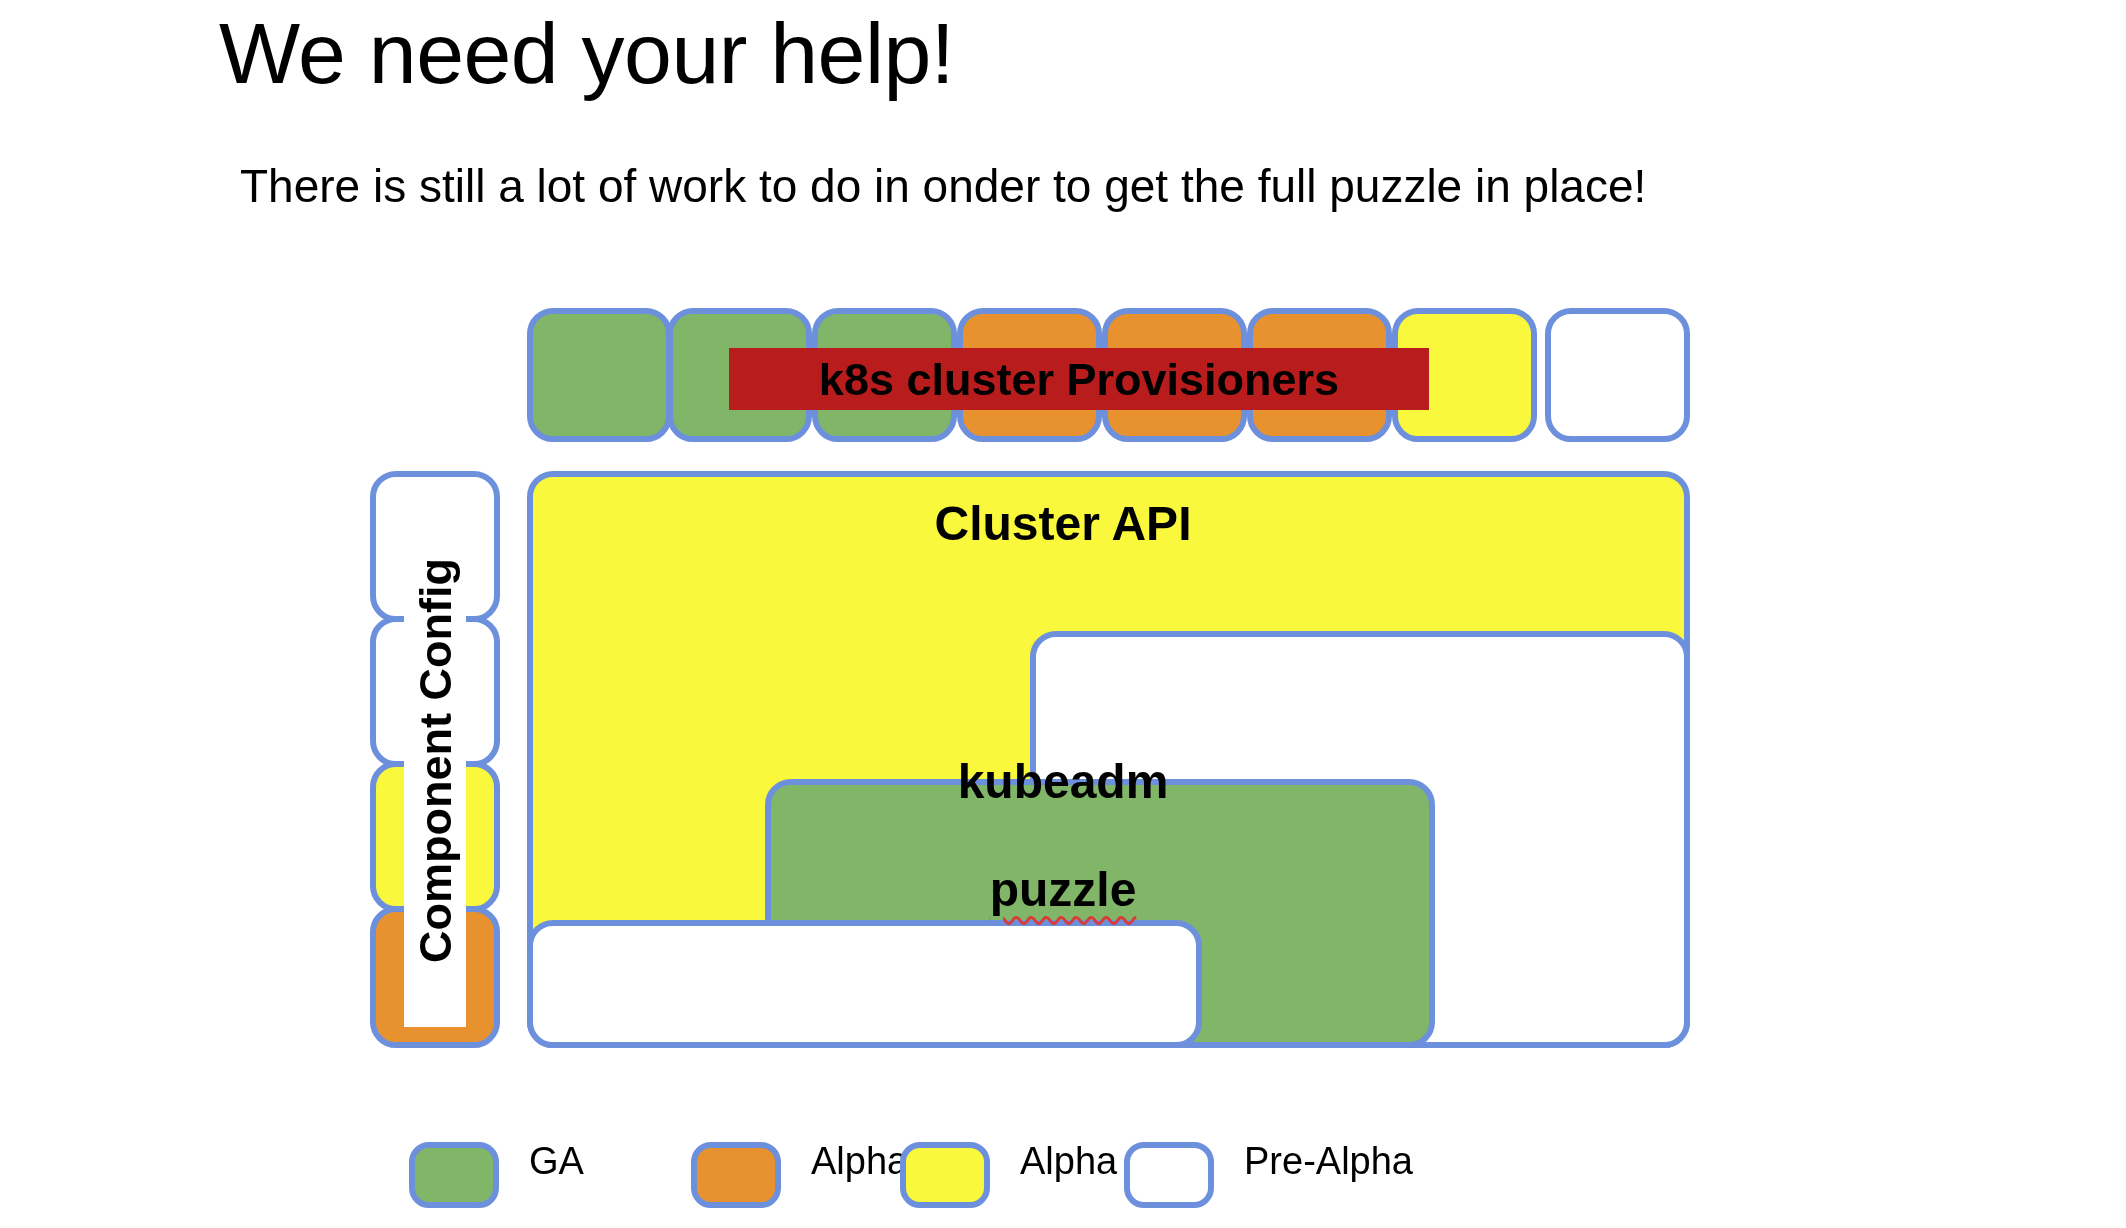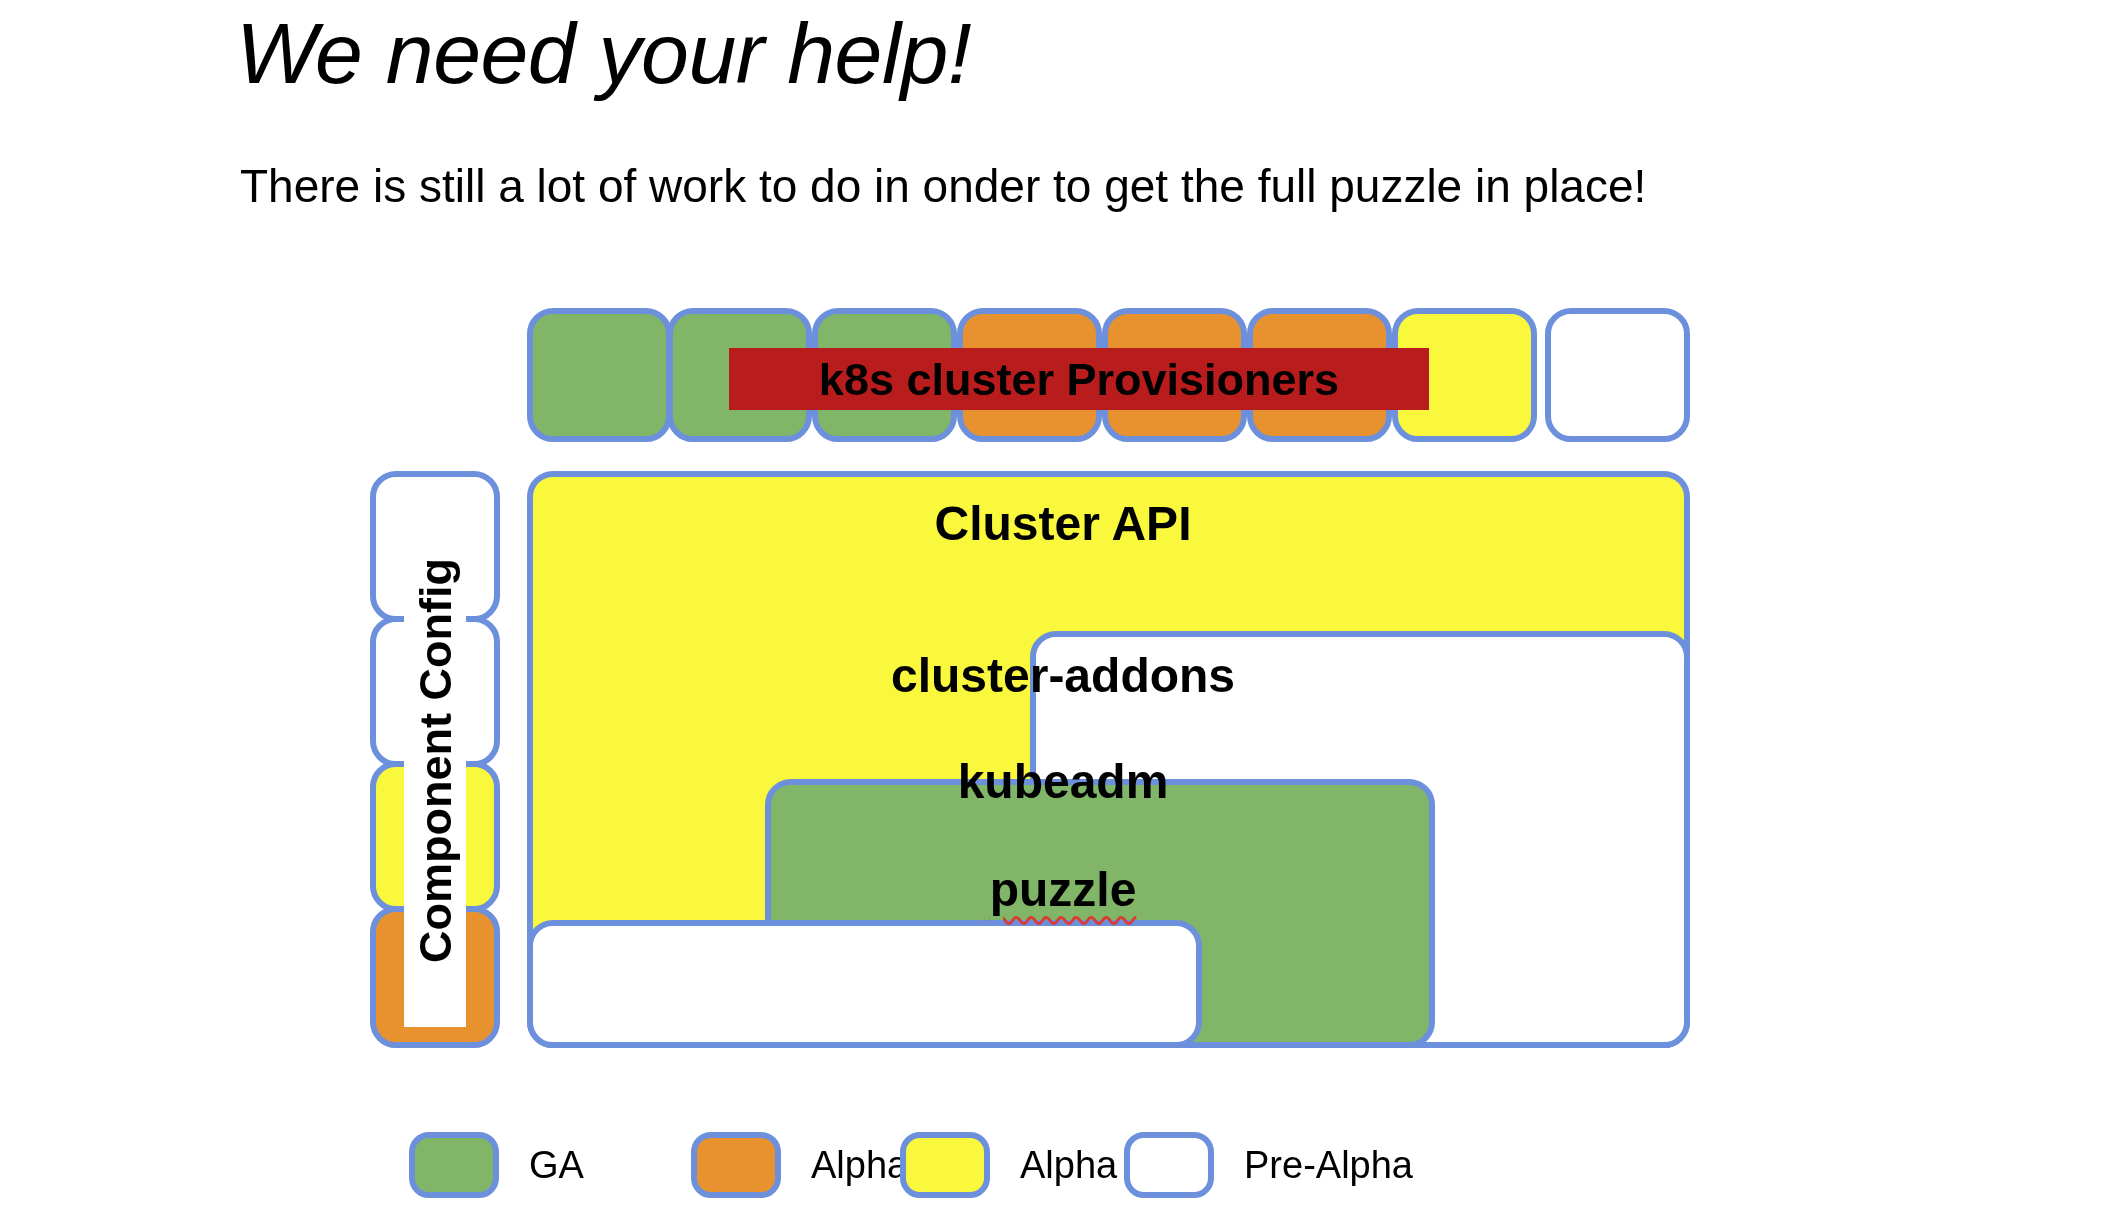--- a/index.html
+++ b/index.html
@@ -12,28 +12,27 @@
     height: 1228px;
     position: relative;
     overflow: hidden;
     font-family: "Liberation Sans", sans-serif;
     color: #000000;
   }
 
   
   .slide-title {
     position: absolute;
-    left: 236px;
+    left: 219px;
     top: 8px;
     font-size: 86px;
     font-weight: 400;
     line-height: 1.05;
     letter-spacing: -0.5px;
     white-space: nowrap;
-    font-style: italic;
   }
   .slide-subtitle {
     position: absolute;
     left: 240px;
     top: 160px;
     font-size: 46px;
     font-weight: 400;
     line-height: 1.15;
     white-space: nowrap;
   }
@@ -158,23 +157,22 @@
   
   #legend {
     position: absolute;
     left: 409px;
     top: 1126px;
     width: 1300px;
     height: 78px;
   }
   #legend .legend-item {
     position: absolute;
-    top: 0;
+    top: 16px;
     display: flex;
-    align-items: center;
     height: 78px;
   }
   #legend .legend-swatch {
     width: 90px;
     height: 66px;
     box-sizing: border-box;
     border: 6px solid #6d90dc;
     border-radius: 20px;
     flex: 0 0 auto;
   }
@@ -218,21 +216,20 @@
     <span class="band-text-v">Component Config</span>
   </div>
 </div>
 
 <div id="stack-diagram">
 
   <div class="box" id="box-cluster-api" style="background: rgb(250, 248, 60);"></div>
   <div class="stack-label" id="label-cluster-api" style="z-index:6;">Cluster API</div>
 
   <div class="box" id="box-cluster-addons" style="background: rgb(255, 255, 255);"></div>
-  <div class="stack-label" id="label-cluster-addons" style="z-index:6;">cluster-addons</div>
 
   <div class="box" id="box-kubeadm" style="background: rgb(129, 181, 103);"></div>
   <div class="stack-label" id="label-kubeadm" style="z-index:6;">kubeadm</div>
 
   <div class="box" id="box-etcdadm" style="background: rgb(255, 255, 255);"></div>
   <div class="stack-label spellcheck" id="label-etcdadm" style="z-index:6;">puzzle</div>
 
 </div>
 
 <div id="legend">

